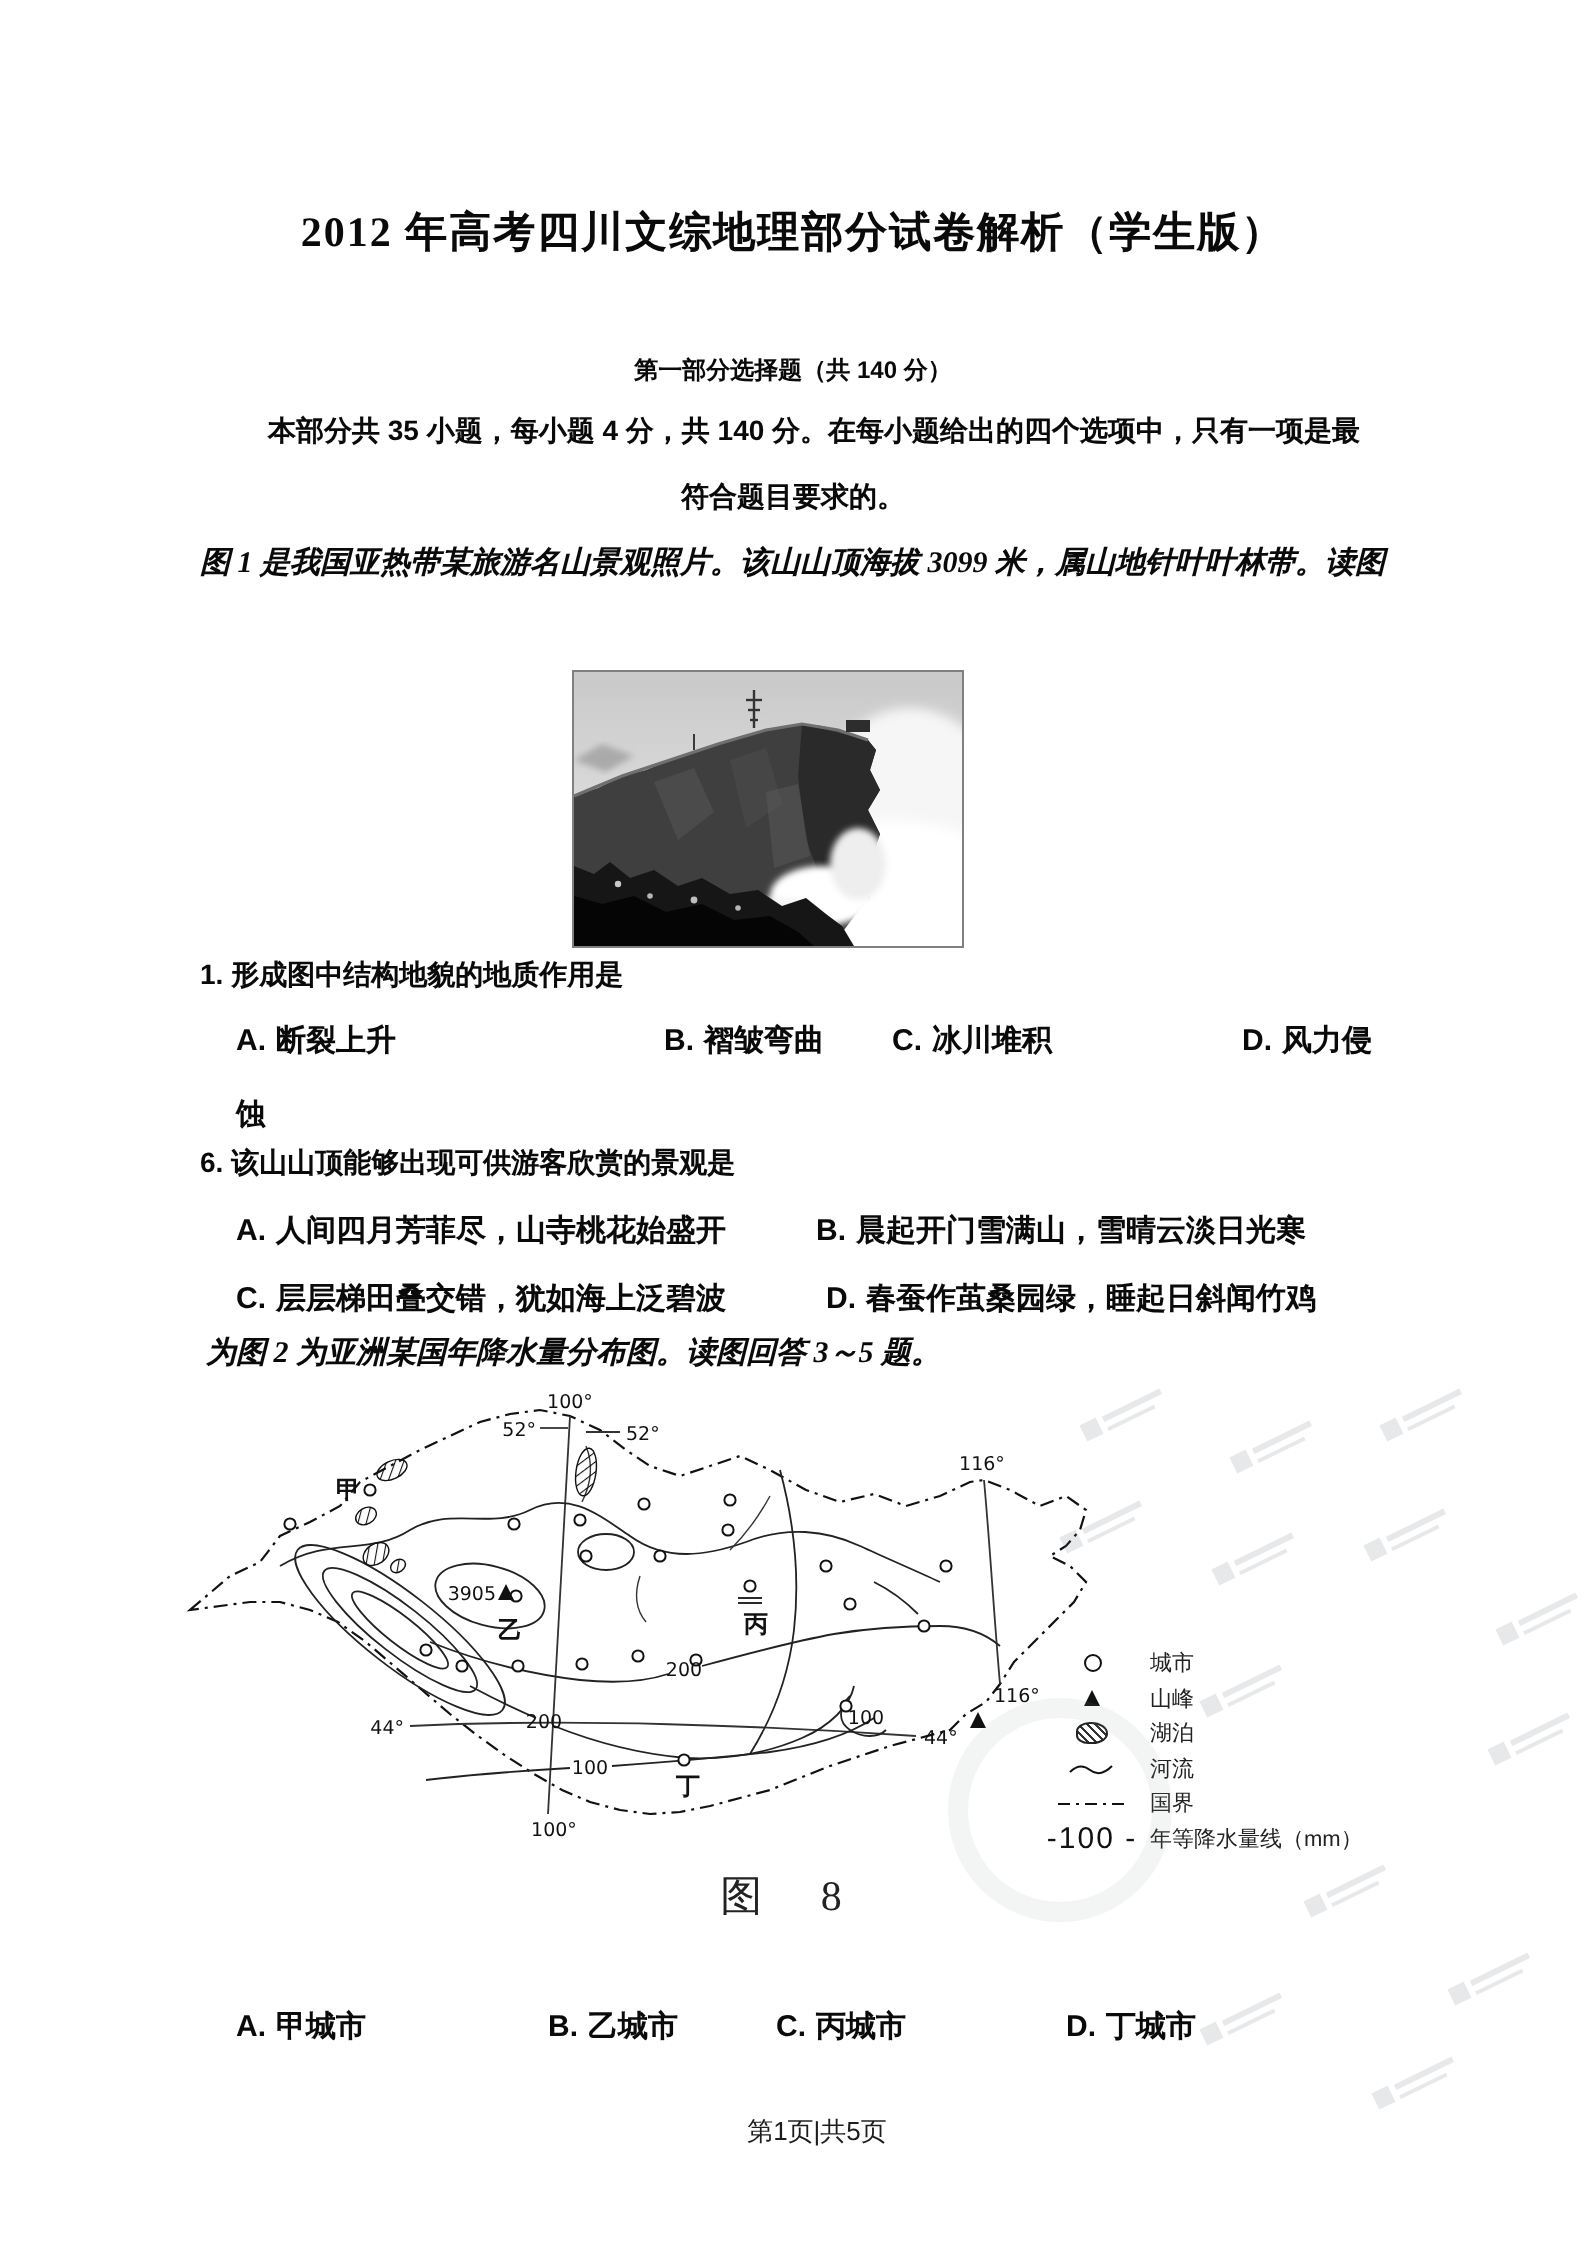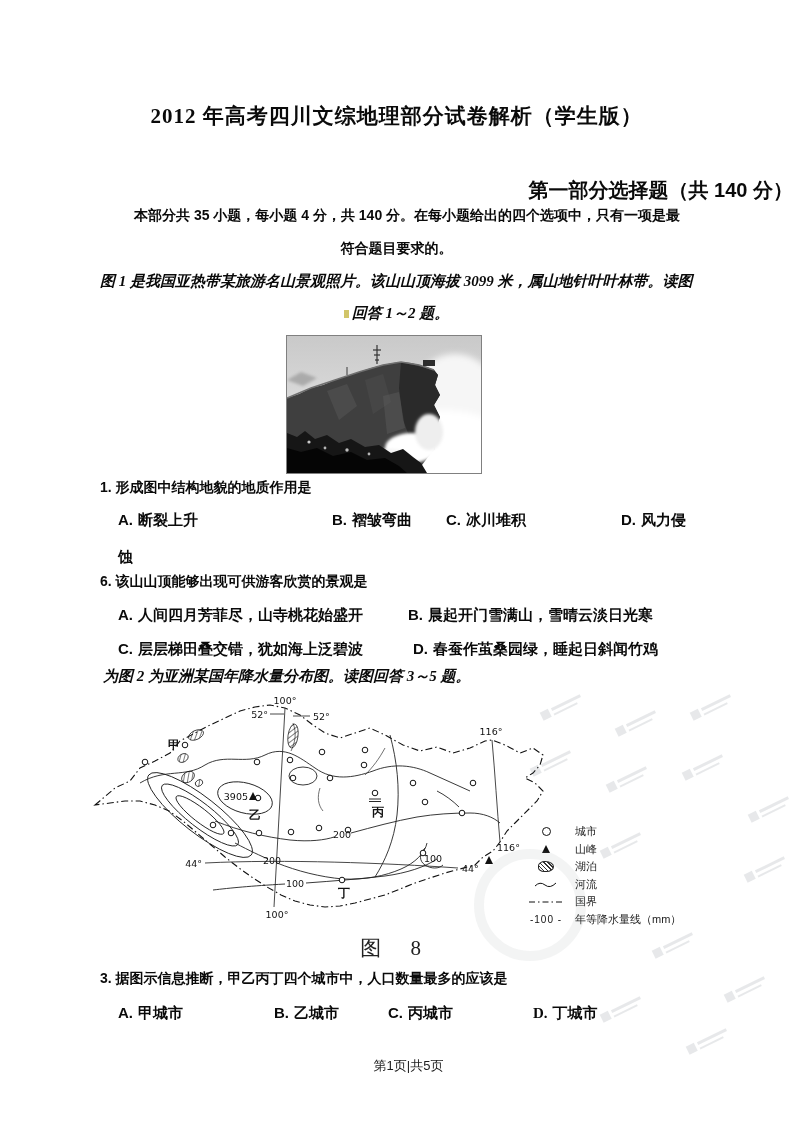--- a/index.html
+++ b/index.html
@@ -1,21 +1,21 @@
 <!DOCTYPE html>
 <html><head>
 <meta charset="utf-8">
 <style>
   html,body{margin:0;padding:0;background:#ffffff;}
   .page{position:relative;width:793px;height:1122px;background:#fff;overflow:hidden;
         font-family:"Liberation Sans",sans-serif;color:#0a0a0a;}
   .abs{position:absolute;}
   .title{width:100%;text-align:center;font-family:"Liberation Serif",serif;
          font-size:21px;font-weight:700;letter-spacing:1px;}
-  .heading{width:100%;text-align:right;font-size:20px;font-weight:700;}
+  .heading{width:100%;text-align:center;font-size:12px;font-weight:700;}
   .bold15{font-size:14px;font-weight:700;}
   .kaiti{font-family:"Liberation Serif",serif;font-style:italic;font-weight:700;font-size:15px;}
   .centerline{width:100%;text-align:center;}
   .opt{white-space:nowrap;font-size:15px;font-weight:700;}
   .opt .lbl{margin-right:5px;}
   .caption{width:100%;text-align:center;font-family:"Liberation Serif",serif;
            font-size:21px;letter-spacing:12px;color:#222;}
   .footer{width:100%;text-align:center;font-size:13px;font-weight:400;color:#1c1c1c;padding-left:12px;}
   .photo-frame{border:1px solid #808080;line-height:0;}
   .map-wrap{width:625px;height:250px;}
@@ -27,21 +27,21 @@
   text.elev{font-size:9.5px;fill:#111;}
   .legend{position:absolute;left:440px;top:130px;width:185px;}
   .legend-row{display:flex;align-items:center;height:17.5px;}
   .legend-sym{width:42px;display:flex;justify-content:center;align-items:center;flex:0 0 42px;}
   .legend-label{font-size:11px;color:#222;margin-left:8px;white-space:nowrap;}
   .sym-city{width:7px;height:7px;border:1.3px solid #111;border-radius:50%;background:#fff;}
   .sym-peak{width:0;height:0;border-left:4px solid transparent;border-right:4px solid transparent;
             border-bottom:8px solid #111;}
   .sym-lake{width:14px;height:9px;border:1px solid #222;border-radius:50% 60% 55% 45%;
             background:repeating-linear-gradient(45deg,#333 0 1px,transparent 1px 3px);}
-  .sym-iso{font-size:10px;color:#111;letter-spacing:1px;white-space:nowrap;}
+  .sym-iso{font-size:15px;color:#111;letter-spacing:1px;white-space:nowrap;}
   .mark-yellow{display:inline-block;width:5px;height:8px;background:#c9bb4f;opacity:.85;
                margin-right:3px;}
   .wm{position:absolute;width:46px;height:16px;transform:rotate(-26deg);opacity:.14;}
   .wm .sq{position:absolute;left:0;top:2px;width:9px;height:9px;background:#5a6570;}
   .wm .l1{position:absolute;left:12px;top:3px;width:32px;height:3px;background:#5a6570;}
   .wm .l2{position:absolute;left:12px;top:9px;width:26px;height:2px;background:#5a6570;}
   .wm-circle{position:absolute;width:92px;height:92px;border:10px solid #8a8f94;border-radius:50%;
              opacity:.10;}
 </style>
 </head>
@@ -50,23 +50,20 @@
 <div class="page">
 
   <div class="abs title" style="top:102px;left:0;">2012 年高考四川文综地理部分试卷解析（学生版）</div>
 
   <div class="abs heading" style="top:177px;left:0;">第一部分选择题（共 140 分）</div>
 
   <div class="abs bold15" style="top:207px;left:134px;">本部分共 35 小题，每小题 4 分，共 140 分。在每小题给出的四个选项中，只有一项是最</div>
   <div class="abs bold15 centerline" style="top:240px;left:0;text-align:center;">符合题目要求的。</div>
 
   <div class="abs kaiti" style="top:272px;left:100px;">图 1 是我国亚热带某旅游名山景观照片。该山山顶海拔 3099 米，属山地针叶叶林带。读图</div>
-  <div class="abs centerline" style="top:304px;left:0;">
-    <span class="mark-yellow"></span><span class="kaiti">回答 1～2 题。</span>
-  </div>
 
   <div class="abs photo-frame" style="top:335px;left:286px;">
     <svg width="194" height="137" viewBox="0 0 194 137">
       <defs>
         <linearGradient id="sky" x1="0" y1="0" x2="0" y2="1">
           <stop offset="0" stop-color="#c9c9c9"></stop>
             <stop offset="1" stop-color="#ececec"></stop>
         </linearGradient>
         <filter id="blur3">
             <feGaussianBlur stdDeviation="3"></feGaussianBlur>
@@ -276,28 +273,27 @@
         <span class="legend-sym">
             <span class="sym-iso">-100 -</span>
           </span>
         <span class="legend-label">年等降水量线（mm）</span>
       </div>
     </div>
   </div>
 
   <div class="abs caption" style="top:934px;left:0;">图 8</div>
 
-  <div class="abs bold15" style="top:970px;left:100px;">3. 据图示信息推断，甲乙丙丁四个城市中，人口数量最多的应该是</div>
   <div class="abs opt" style="top:1004px;left:118px;">
     <span class="lbl">A.</span><span>甲城市</span></div>
   <div class="abs opt" style="top:1004px;left:274px;">
     <span class="lbl">B.</span><span>乙城市</span></div>
   <div class="abs opt" style="top:1004px;left:388px;">
     <span class="lbl">C.</span><span>丙城市</span></div>
-  <div class="abs opt" style="top:1004px;left:533px;font-family:Liberation Serif, serif;">
+  <div class="abs opt" style="top:1004px;left:533px;">
     <span class="lbl">D.</span><span>丁城市</span></div>
 
   <div class="abs footer" style="top:1057px;left:0;">第1页|共5页</div>
 
   <div class="wm-circle" style="left:474px;top:849px;"></div>
   <div class="wm" style="left:540px;top:700px;">
       <i class="sq"></i>
       <i class="l1"></i>
       <i class="l2"></i>
     </div>

